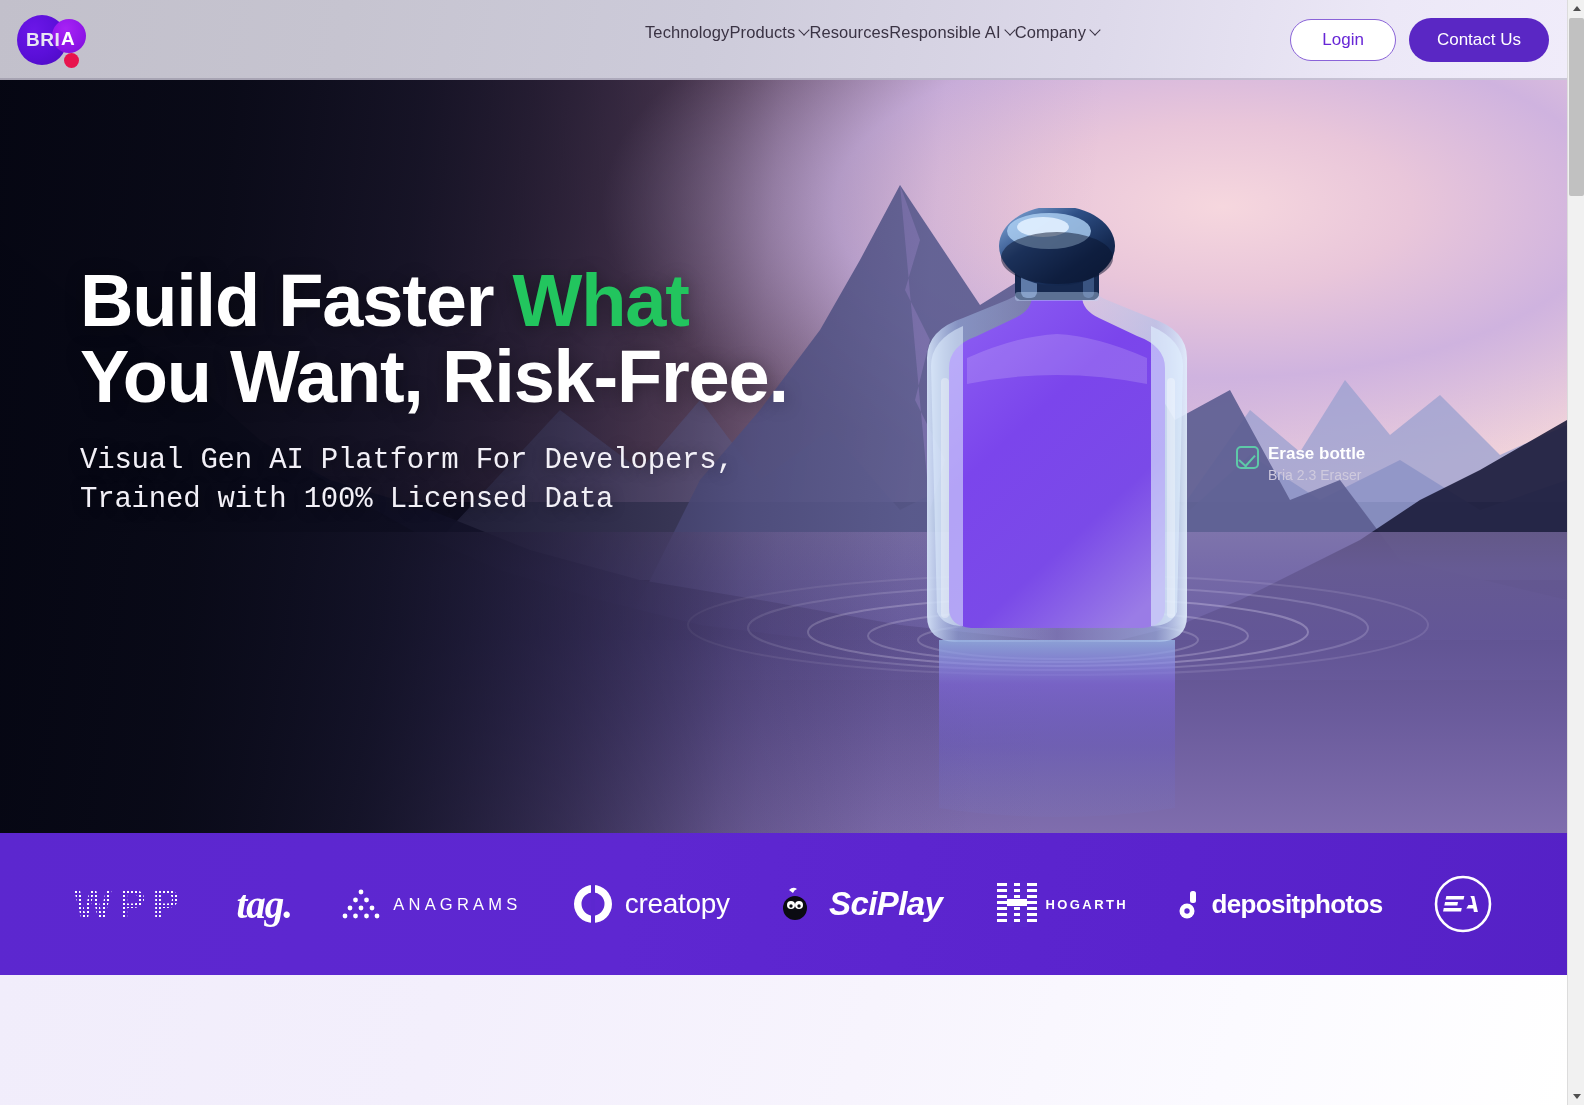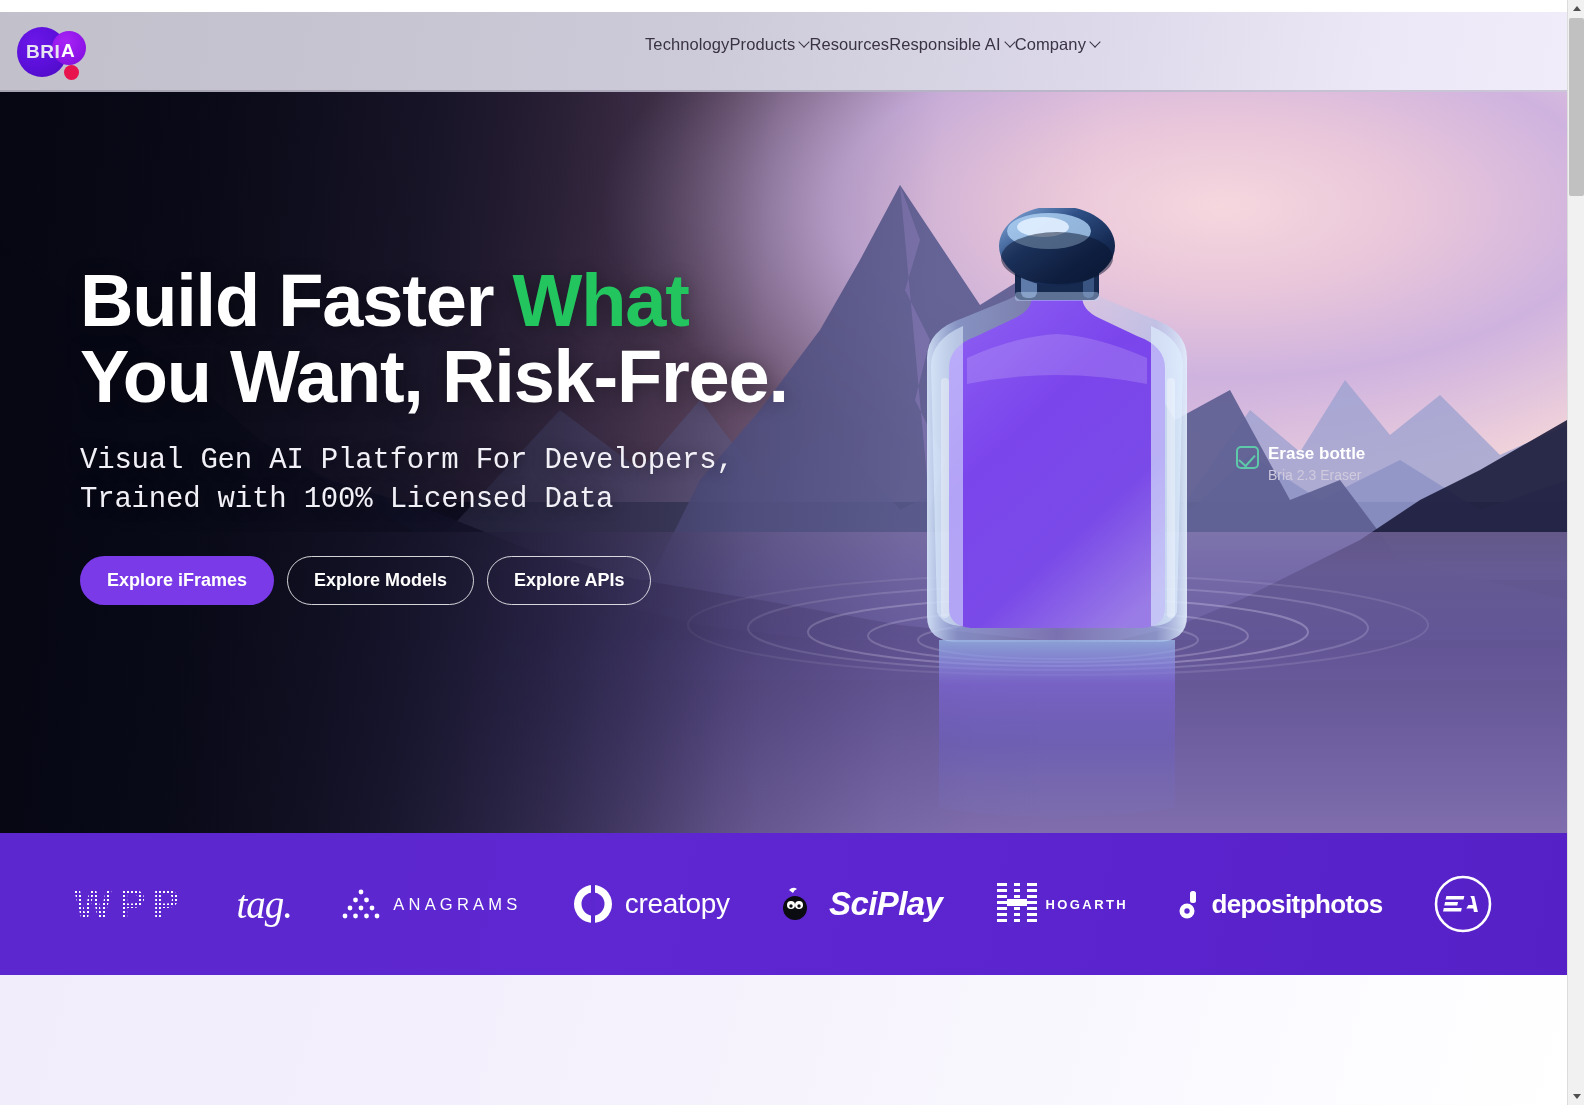--- a/index.html
+++ b/index.html
@@ -13,21 +13,21 @@
   
   #viewport {
     position:absolute; left:0; top:0;
     width:1567px; height:1105px;
     overflow:hidden;
     background:#ffffff;
   }
 
   
   #navbar {
-    position:absolute; left:0; top:12px;
+    position:absolute; left:0; top:0;
     width:1567px; height:80px;
     background:linear-gradient(100deg,#c2c0cb 0%,#c6c4d0 22%,#cdcbda 45%,#ddd9ea 70%,#ece8f7 88%,#f0ecfa 100%);
     display:flex; align-items:center;
     z-index:30;
   }
   #navbar:after{
     content:""; position:absolute; left:0; bottom:0; width:100%; height:2px;
     background:rgba(40,30,60,.18);
   }
 
@@ -196,21 +196,21 @@
 
   
   .wpp-text{
     font-size:40px; font-weight:700; letter-spacing:7px;
     color:transparent;
     background-image:radial-gradient(#ffffff 42%, transparent 44%);
     background-size:4px 4px;
     -webkit-background-clip:text; background-clip:text;
     font-family:"Liberation Sans",sans-serif;
   }
-  .tag-text{ font-size:39px; font-weight:400; font-style:italic; font-family:"Liberation Serif",serif; letter-spacing:-1px; }
+  .tag-text{ font-size:39px; font-weight:700; font-style:italic; font-family:"Liberation Serif",serif; letter-spacing:-1px; }
   .anagrams-text{ font-size:16.5px; letter-spacing:4.2px; font-weight:400; }
   .creatopy-text{ font-size:28px; letter-spacing:-.3px; font-weight:400; }
   .sciplay-text{ font-size:33px; font-weight:700; font-style:italic; letter-spacing:-.6px; }
   .hogarth-text{ font-size:13px; letter-spacing:2.4px; font-weight:600; }
   .depositphotos-text{ font-size:26px; font-weight:600; letter-spacing:-.6px; }
 
   
   #bottom{
     position:absolute; left:0; top:975px;
     width:1567px; height:130px;
@@ -265,20 +265,24 @@
       <div class="navlink">
         <span>Responsible AI</span>
         <span class="chev"></span>
       </div>
       <div class="navlink">
         <span>Company</span>
         <span class="chev"></span>
       </div>
     </nav>
 
+    <div id="navbtns">
+      <button id="login-btn">Login</button>
+      <button id="contact-btn">Contact Us</button>
+    </div>
   </div>
 
   <section id="hero">
 
     <div id="hero-bg">
       <div class="sky"></div>
 
       <div class="mtn">
         <svg viewBox="0 0 1567 753" preserveAspectRatio="none">
           <polygon points="1180,430 1250,330 1300,372 1345,300 1390,355 1440,315 1500,375 1567,345 1567,470 1180,470" fill="#9aa0cf" opacity=".75"></polygon>
@@ -390,25 +394,20 @@
 
     <div id="hero-copy">
       <h1 id="headline">
         <span>Build Faster </span><span class="hl-accent">What</span><br>
         <span>You Want, Risk-Free.</span>
       </h1>
       <p id="subhead">
         <span>Visual Gen AI Platform For Developers,</span><br>
         <span>Trained with 100% Licensed Data</span>
       </p>
-      <div id="cta-row">
-        <button id="cta-iframes" class="cta">Explore iFrames</button>
-        <button class="cta cta-outline">Explore Models</button>
-        <button class="cta cta-outline">Explore APIs</button>
-      </div>
     </div>
   </section>
 
   <div id="logobar">
 
     <div class="clogo">
       <span class="wpp-text">WPP</span>
     </div>
 
     <div class="clogo">

